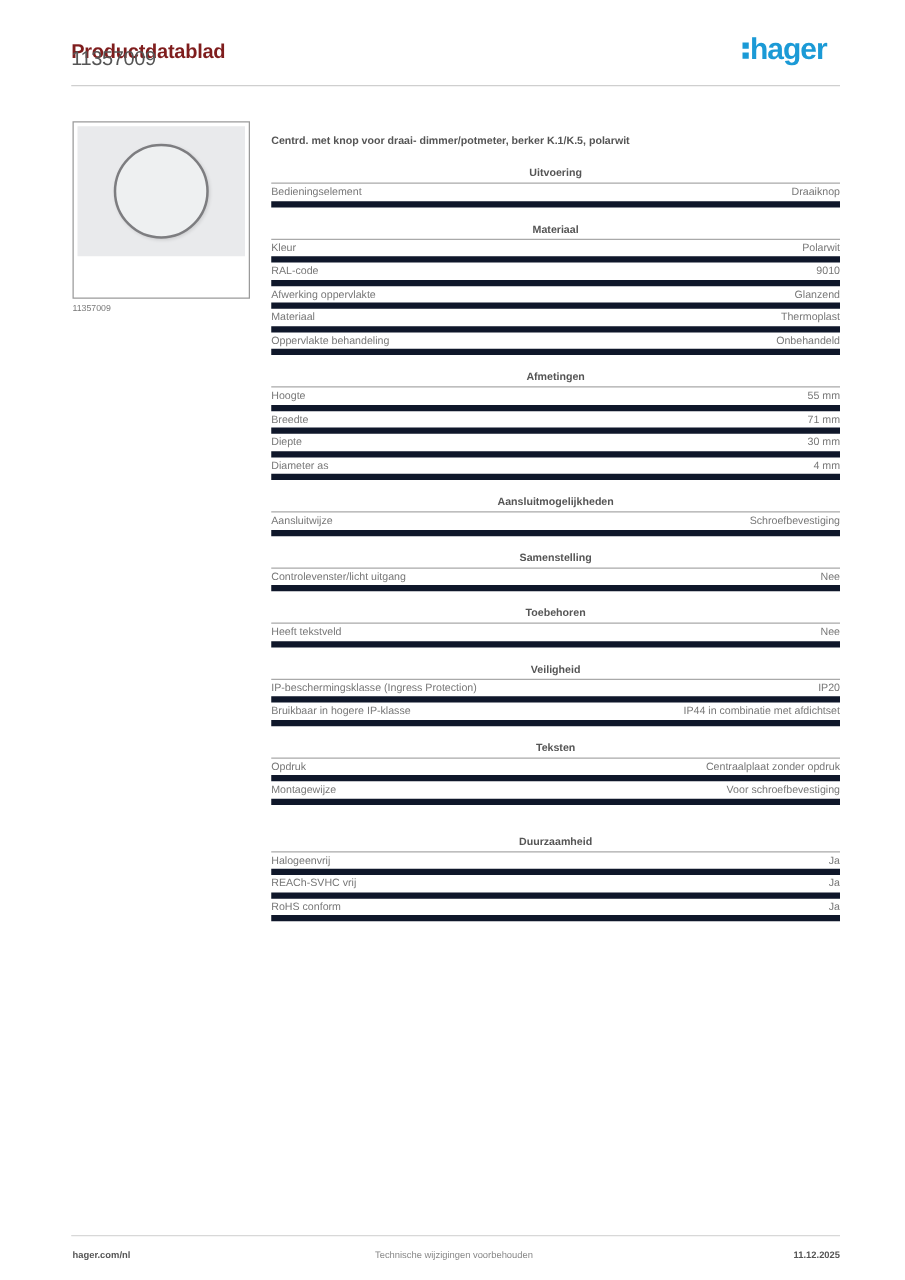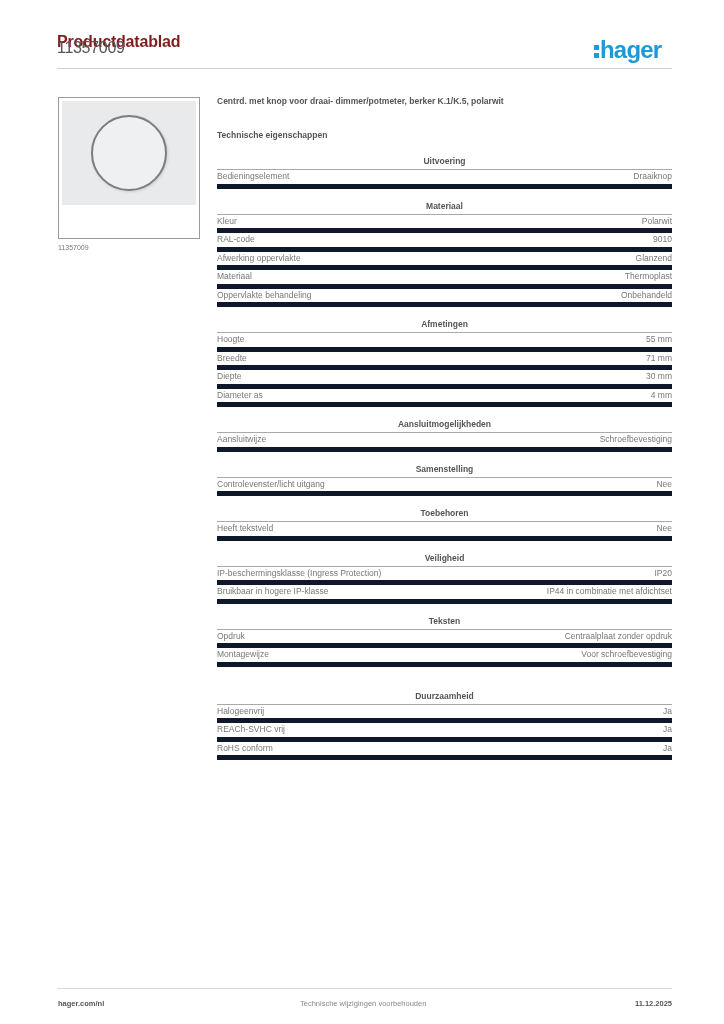--- a/index.html
+++ b/index.html
@@ -28,21 +28,21 @@
       position: absolute;
       left: 57px;
       top: 39px;
       font-size: 16px;
       color: #555555;
       letter-spacing: -0.3px;
     }
     .logo {
       position: absolute;
       left: 594px;
-      top: 36px;
+      top: 26px;
       font-size: 24px;
       font-weight: bold;
       color: #1b9ad6;
       letter-spacing: -0.8px;
       line-height: 28px;
     }
     .logo .colon {
       display: inline-block;
       width: 6px;
       position: relative;
@@ -97,21 +97,21 @@
     .product-caption {
       position: absolute;
       left: 58px;
       top: 244px;
       font-size: 7px;
       color: #777;
     }
     .content {
       position: absolute;
       left: 217px;
-      top: 96px;
+      top: 107px;
       width: 455px;
     }
     .product-desc {
       font-size: 8.5px;
       font-weight: bold;
       color: #555;
       height: 14px;
     }
     .section-main-title {
       margin-top: 20px;
@@ -189,21 +189,20 @@
 
 <div class="product-frame">
   <div class="product-photo" title="Centraalplaat met draaiknop, polarwit">
     <div class="knob"></div>
   </div>
 </div>
 <div class="product-caption">11357009</div>
 
 <div class="content">
   <div class="product-desc">Centrd. met knop voor draai- dimmer/potmeter, berker K.1/K.5, polarwit</div>
-  <div class="section-main-title">Technische eigenschappen</div>
 
   <div class="group">
     <div class="group-title">Uitvoering</div>
     <div class="row">
       <span class="label">Bedieningselement</span>
       <span class="value">Draaiknop</span>
     </div>
   </div>
 
   <div class="group">

